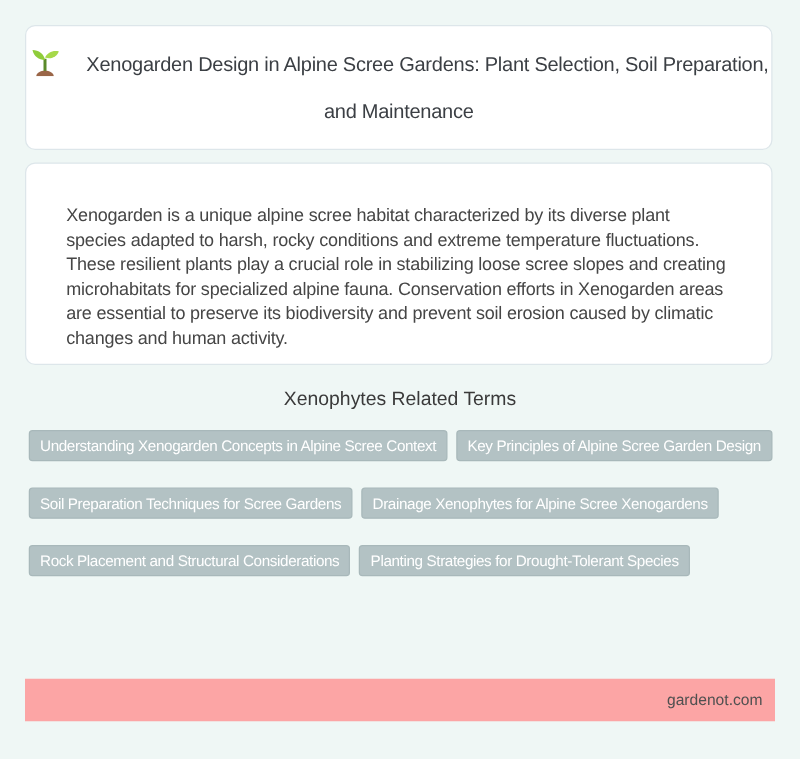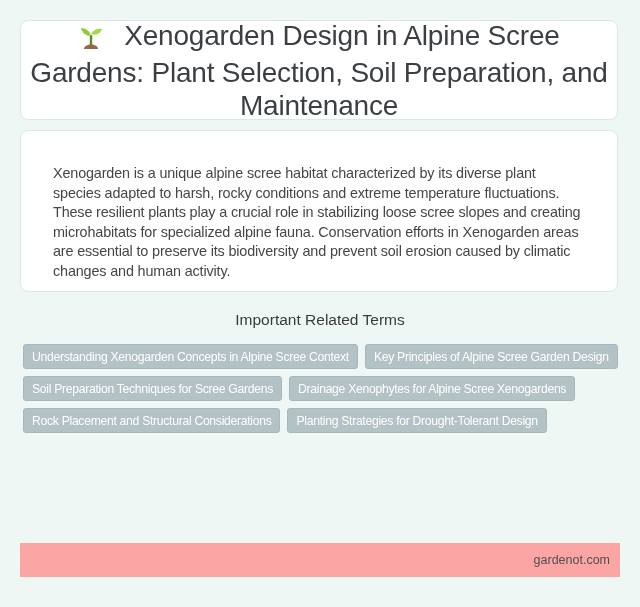--- a/index.html
+++ b/index.html
@@ -15,21 +15,21 @@
       position: absolute;
       left: 20px; width: 598px;
       background: #ffffff;
       border: 1px solid #dde6ea;
       border-radius: 8px;
       box-sizing: border-box;
     }
     .title-card { top: 20px; height: 100px; display: flex; align-items: center; justify-content: center; }
     .title {
       margin: 0;
-      font-size: 28px;
+      font-size: 16px;
       font-weight: normal;
       line-height: 33px;
       text-align: center;
       color: #3b3f44;
       letter-spacing: -0.2px;
     }
     .sprout { display: inline-block; vertical-align: -4px; margin-right: 20px; }
     .desc-card { top: 130px; height: 162px; padding: 22px 20px 0 21px; }
     .desc {
       margin: 11px;
@@ -38,21 +38,21 @@
       color: #464646;
       letter-spacing: -0.15px;
     }
     .terms-heading {
       position: absolute; top: 311px; left: 0; width: 640px;
       text-align: center; font-size: 15.5px; color: #3a3a3a;
       margin: 0; font-weight: normal;
     }
     .tags {
       position: absolute; top: 344px; left: 23px; width: 600px;
-      display: flex; flex-wrap: wrap; gap: 7px 7px;
+      display: flex; flex-wrap: wrap; gap: 21px 7px;
     }
     .tag {
       background: #b3c2c4;
       color: #ffffff;
       font-size: 12.2px;
       height: 25px; line-height: 25px;
       padding: 0 8px;
       border-radius: 3px;
       border: 1px solid #a8b8ba;
       box-sizing: border-box;
@@ -81,26 +81,26 @@
         <path d="M6 26 C6 20 20 20 20 26 Z" fill="#9a6648"></path>
       </svg>
     </span><span>Xenogarden Design in Alpine Scree Gardens: Plant Selection, Soil Preparation, and Maintenance</span>
   </h1>
 </div>
 
 <div class="card desc-card">
   <p class="desc">Xenogarden is a unique alpine scree habitat characterized by its diverse plant species adapted to harsh, rocky conditions and extreme temperature fluctuations. These resilient plants play a crucial role in stabilizing loose scree slopes and creating microhabitats for specialized alpine fauna. Conservation efforts in Xenogarden areas are essential to preserve its biodiversity and prevent soil erosion caused by climatic changes and human activity.</p>
 </div>
 
-<h2 class="terms-heading">Important Related Terms</h2>
+<h2 class="terms-heading">Xenophytes Related Terms</h2>
 
 <div class="tags">
   <span class="tag">Understanding Xenogarden Concepts in Alpine Scree Context</span>
   <span class="tag">Key Principles of Alpine Scree Garden Design</span>
   <span class="tag">Soil Preparation Techniques for Scree Gardens</span>
   <span class="tag">Drainage Xenophytes for Alpine Scree Xenogardens</span>
   <span class="tag">Rock Placement and Structural Considerations</span>
-  <span class="tag">Planting Strategies for Drought-Tolerant Design</span>
+  <span class="tag">Planting Strategies for Drought-Tolerant Species</span>
 </div>
 
 <div class="footer">
   <span>gardenot.com</span>
 </div>
 
 </body></html>

